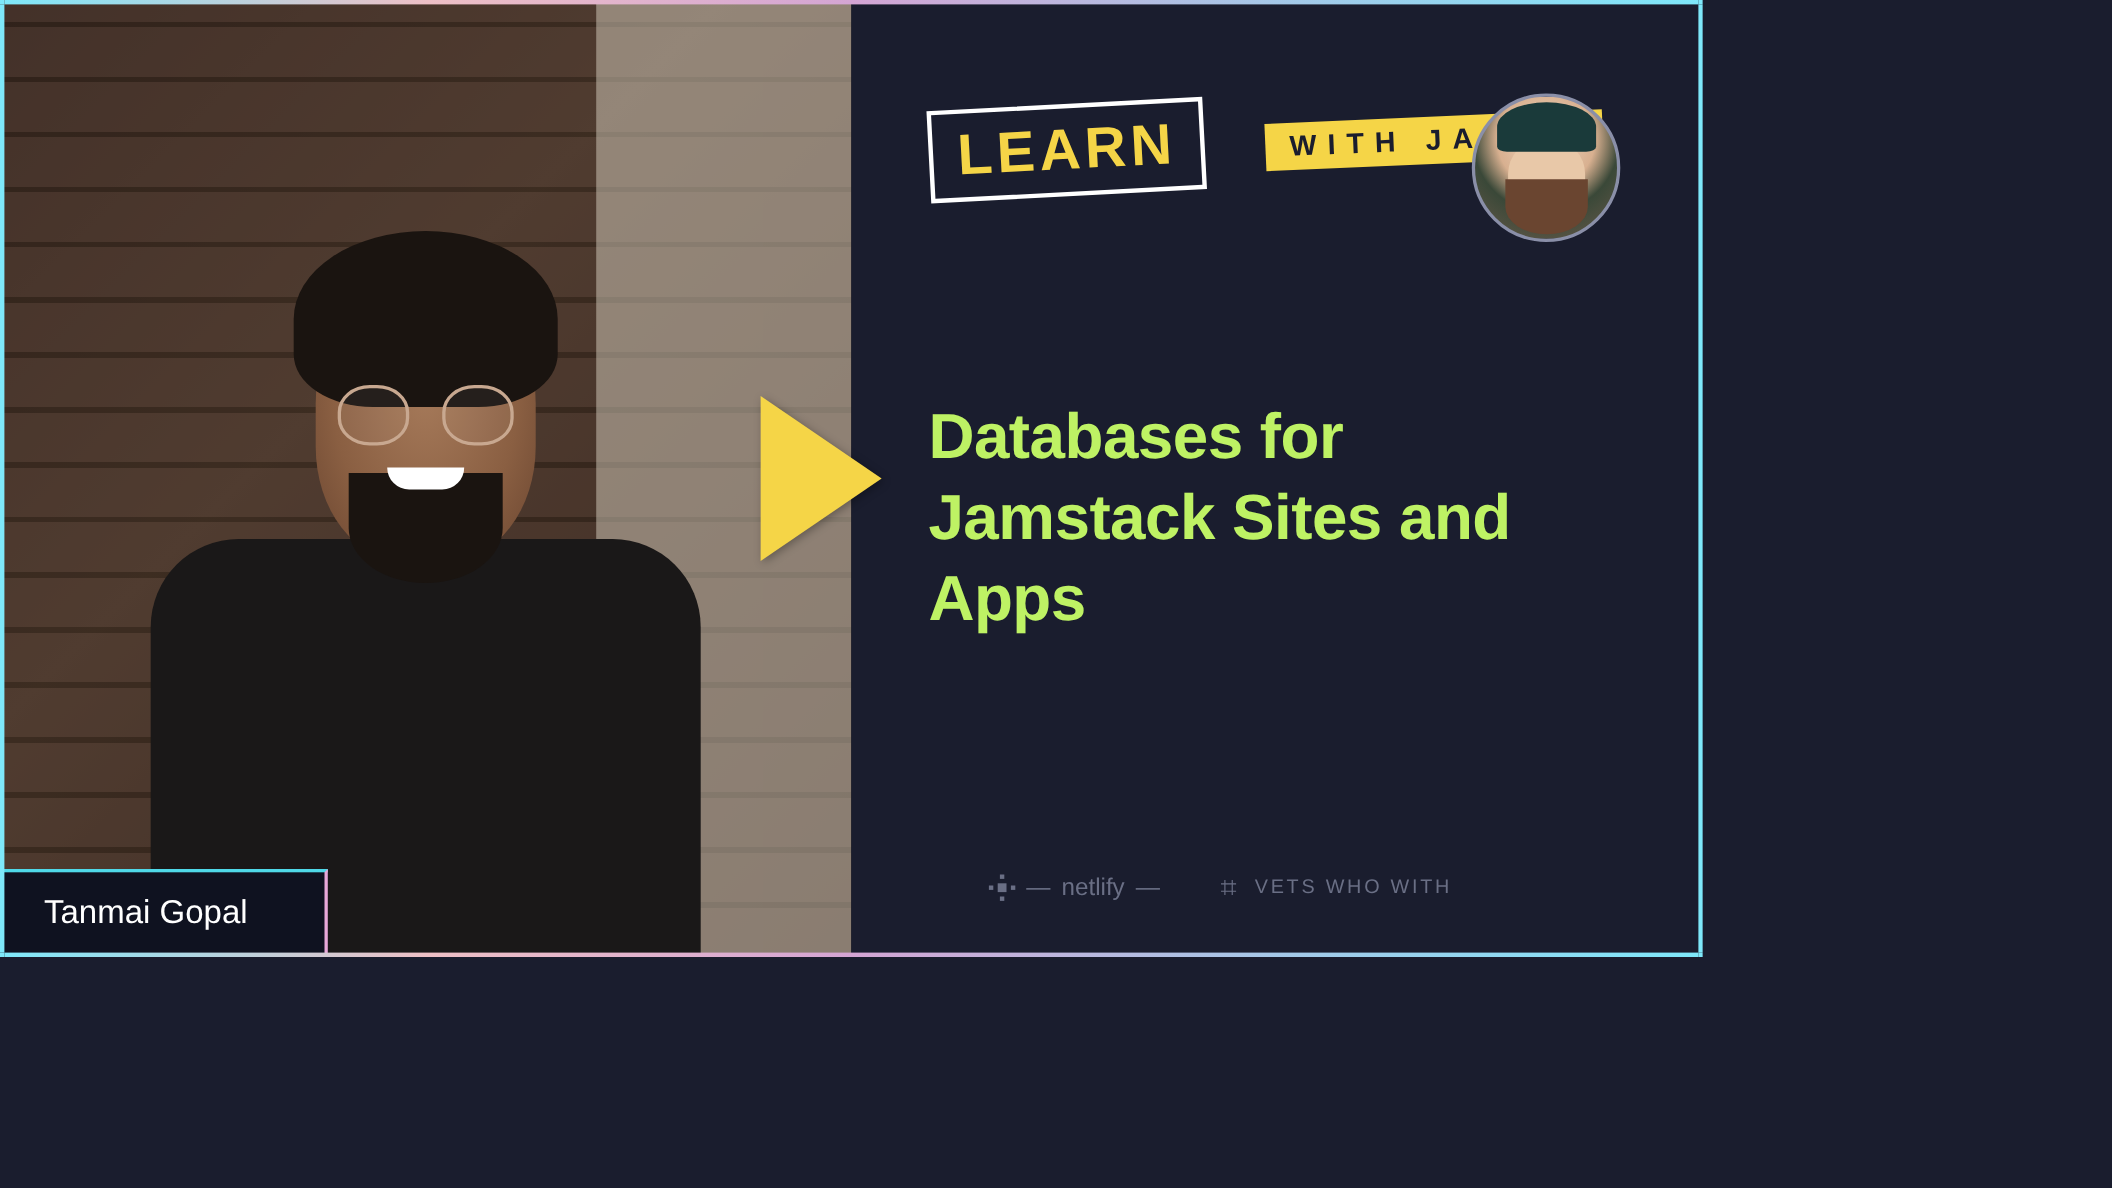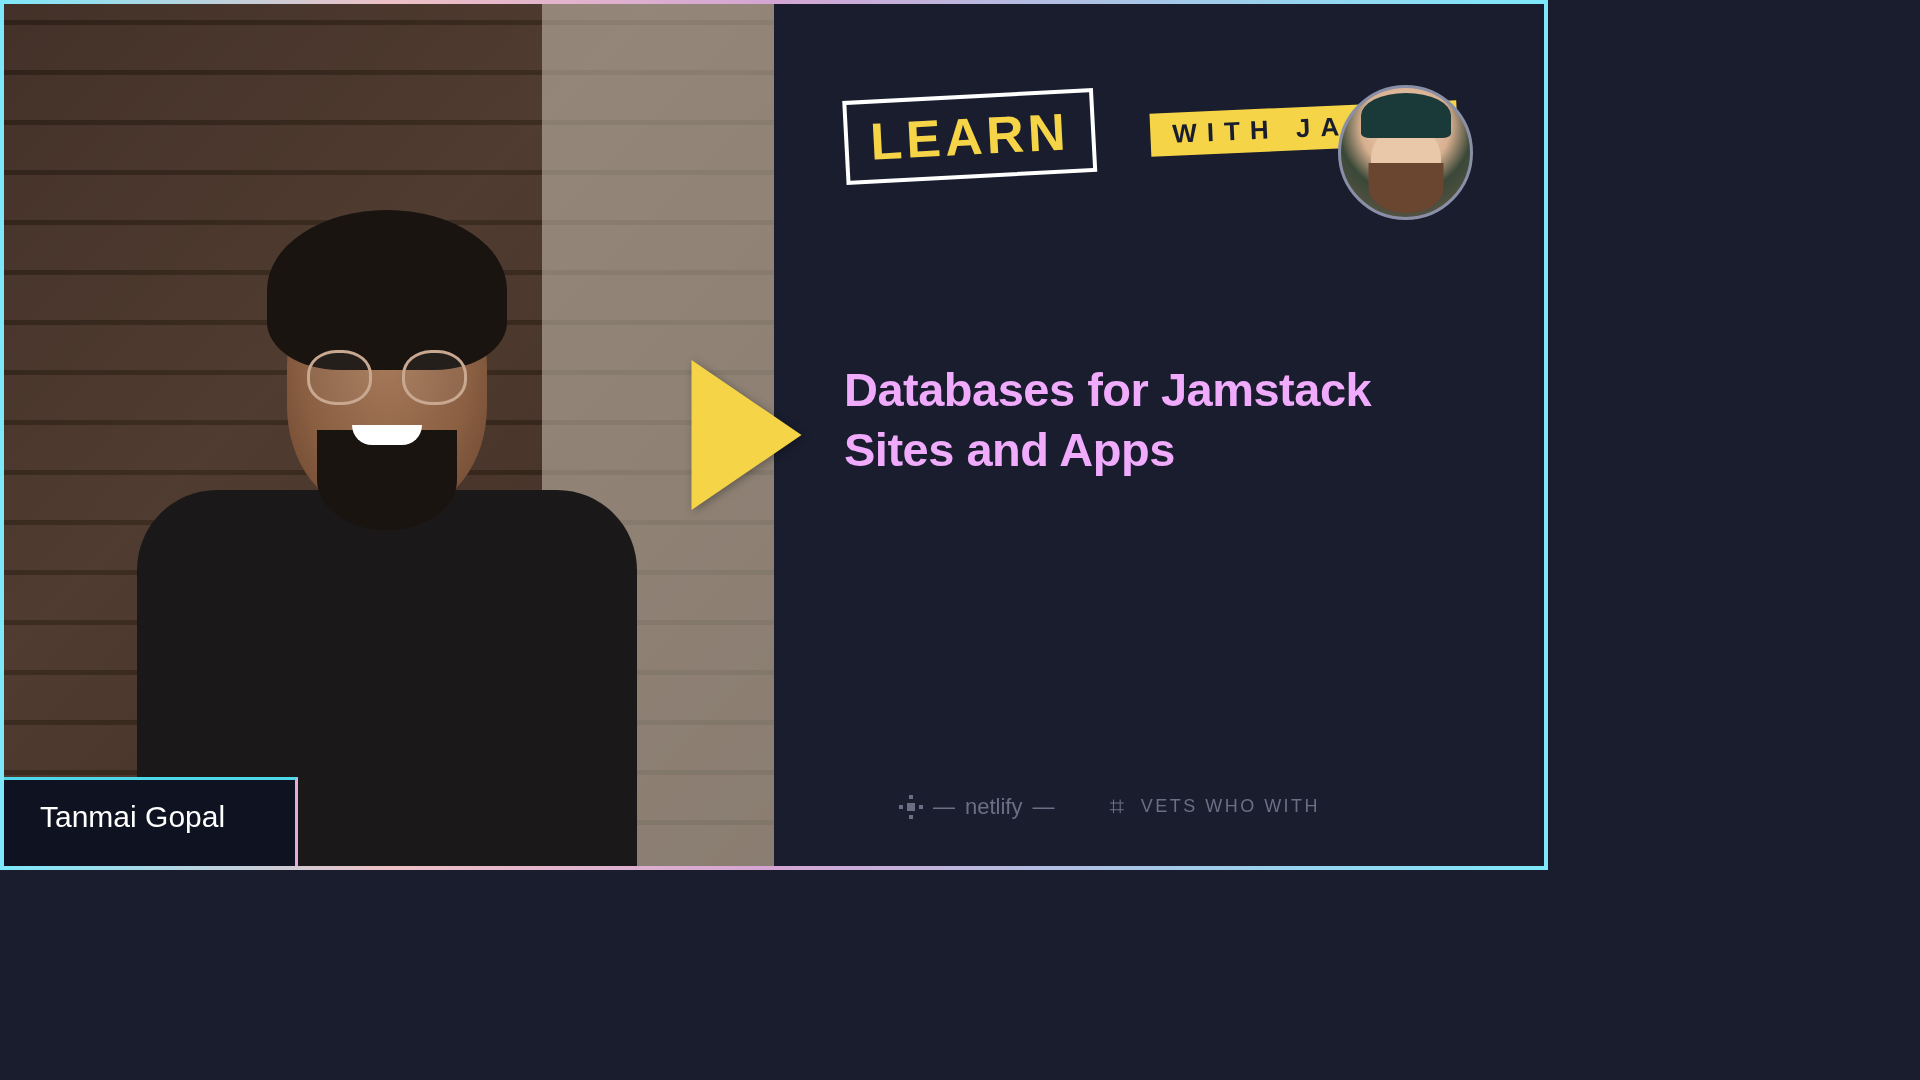--- a/index.html
+++ b/index.html
@@ -138,21 +138,21 @@
       background: #1a1818;
       border-radius: 80px 80px 0 0;
     }
     .guest-name-plate {
       position: absolute;
       bottom: 0;
       left: 0;
       background: #0f1220;
       border-top: 3px solid #4fd8e8;
       border-right: 3px solid #e8a8d8;
-      padding: 20px 70px 36px 40px;
+      padding: 20px 70px 23px 40px;
       z-index: 20;
     }
     .guest-name-plate span {
       color: #ffffff;
       font-size: 30px;
       font-weight: 500;
     }
     .right-panel {
       width: 50%;
       height: 100%;
@@ -233,22 +233,22 @@
       width: 75px;
       height: 50px;
       background: #6a4530;
       border-radius: 0 0 50% 50%;
     }
     .episode-title {
       position: absolute;
       top: 360px;
       left: 70px;
       right: 60px;
-      color: #f0abfc;
-      font-size: 47px;
+      color: #bef264;
+      font-size: 58px;
       font-weight: 800;
       line-height: 1.28;
       letter-spacing: -0.5px;
     }
     .play-button {
       position: absolute;
       top: 50%;
       left: 0;
       transform: translate(-75%, -50%);
       width: 0;

